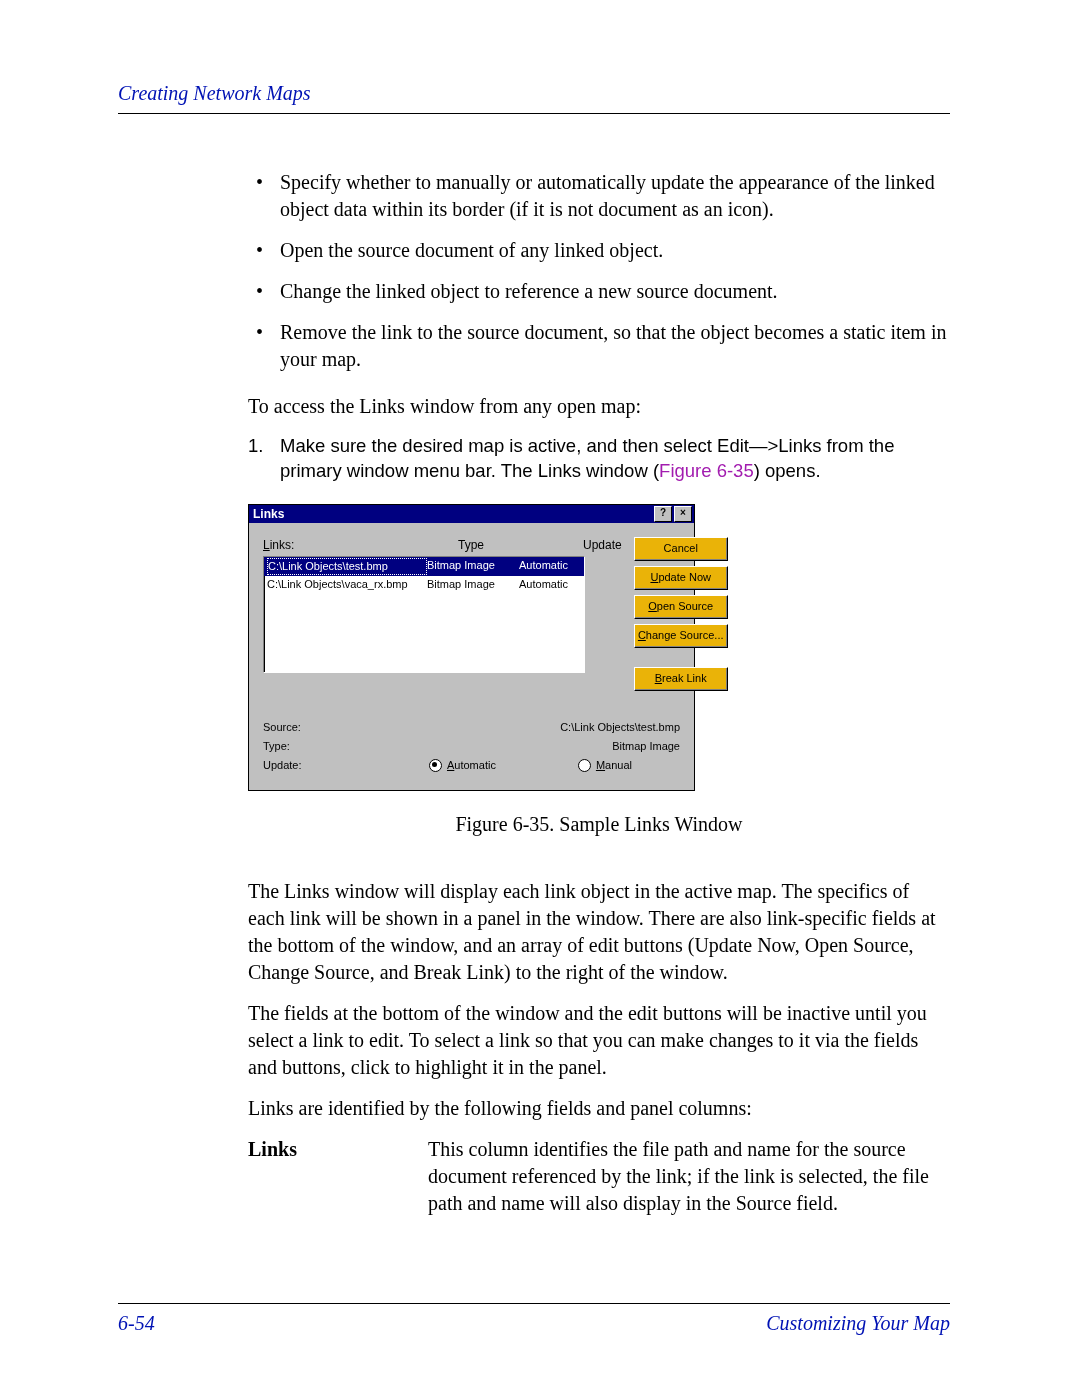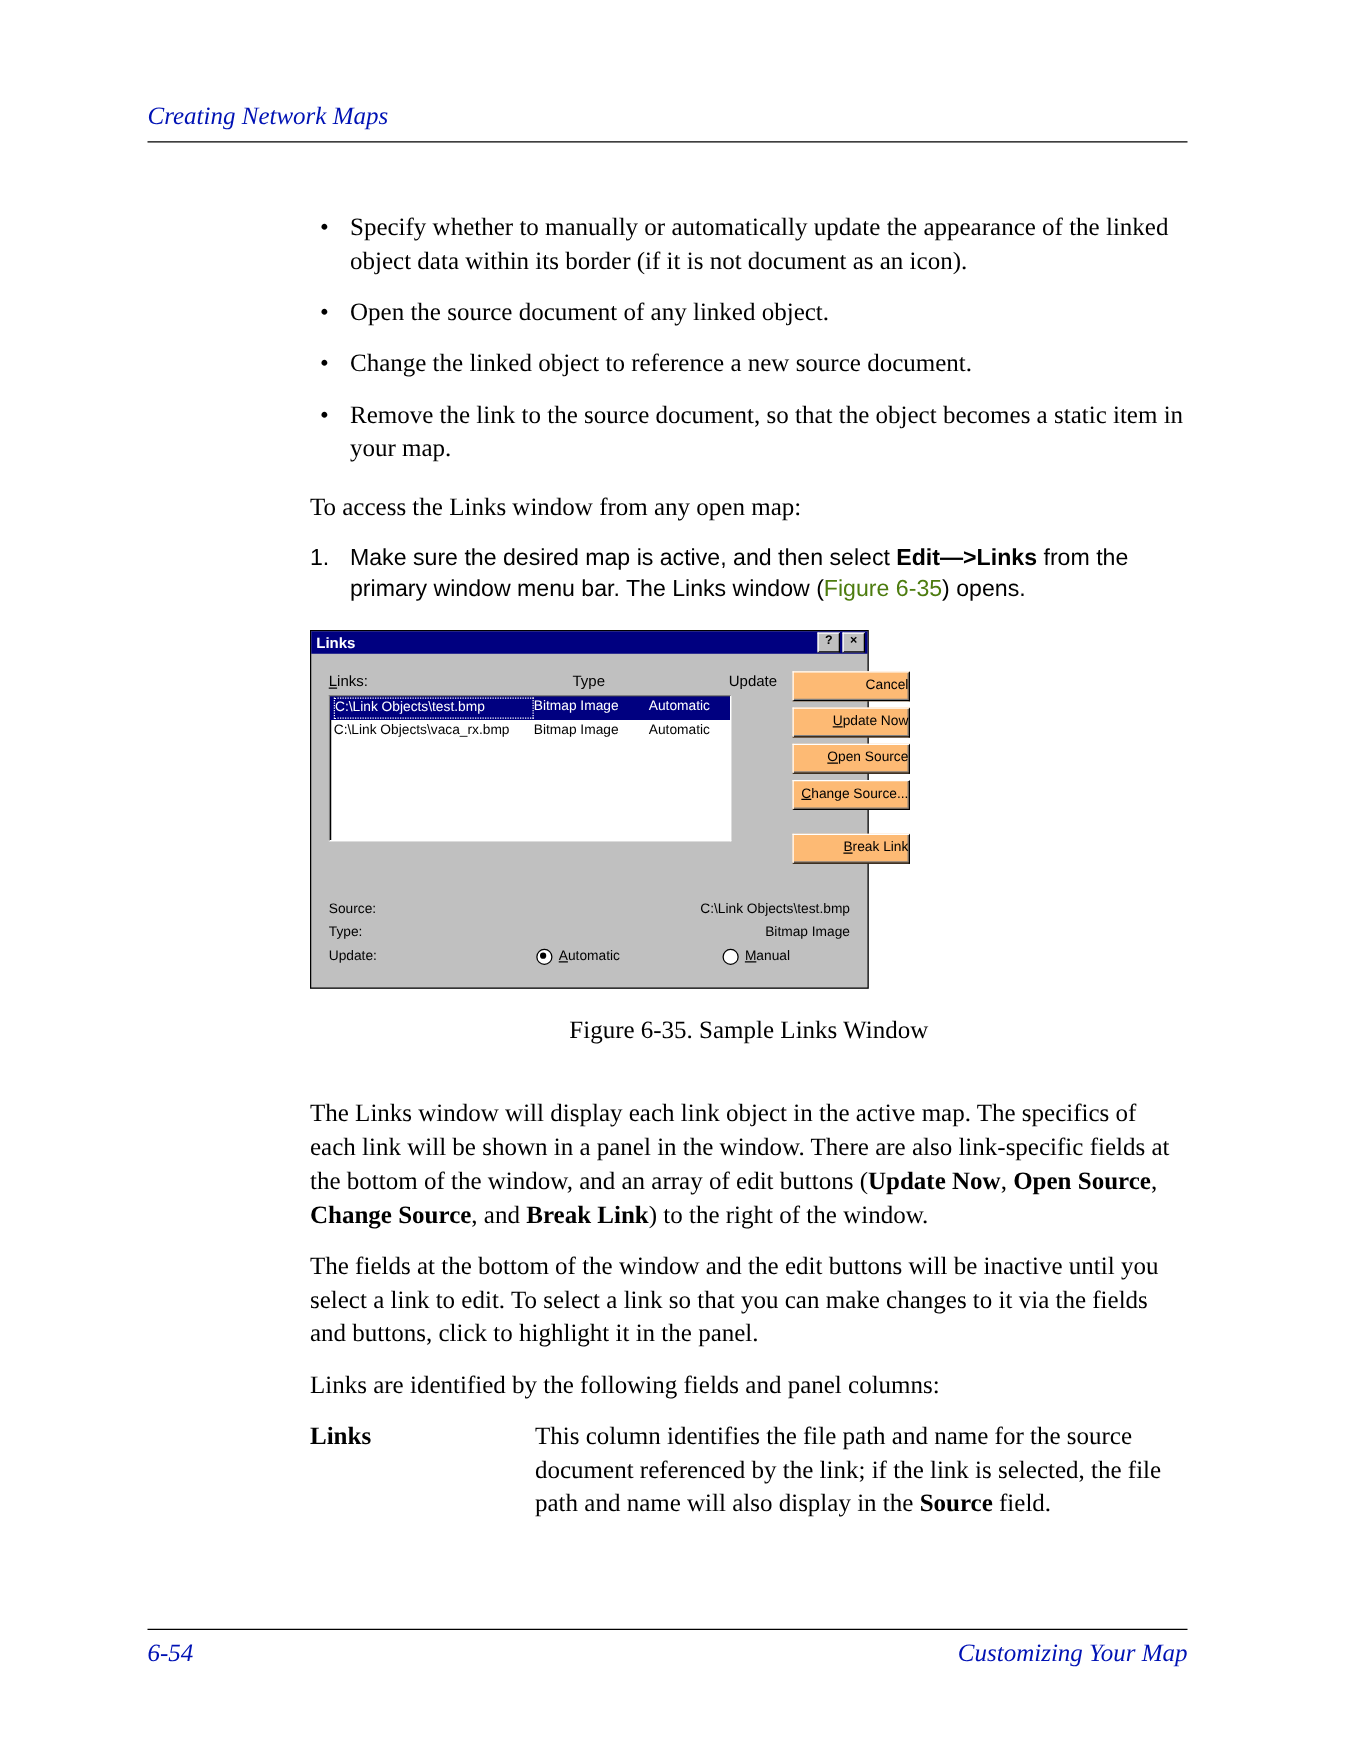--- a/index.html
+++ b/index.html
@@ -61,23 +61,23 @@
     font-family: Arial, Helvetica, sans-serif;
     font-size: 18.5px;
     margin-bottom: 20px;
   }
   .num-item .num {
     position: absolute;
     left: 0;
     top: 0;
   }
   .fig-ref {
-    color: #4d7c0f;
-  }
-  .bold { font-weight: bold; }
+    color: #a21caf;
+  }
+  .bold { font-weight: normal; }
   .caption {
     text-align: center;
     margin: 20px 0 40px;
   }
 
   
   .dialog {
     width: 445px;
     margin: 20px 0 0 0;
     font-family: "MS Sans Serif", Tahoma, Arial, sans-serif;
@@ -155,28 +155,28 @@
     box-sizing: border-box;
   }
   .btn-col {
     margin-left: 12px;
     display: flex;
     flex-direction: column;
   }
   .win-btn {
     width: 92px;
     height: 22px;
-    background: #fdba74;
+    background: #eab308;
     border-top: 1px solid #fff;
     border-left: 1px solid #fff;
     border-right: 1px solid #000;
     border-bottom: 1px solid #000;
     box-shadow: inset -1px -1px 0 #808080;
     font-size: 11px;
-    text-align: right;
+    text-align: center;
     line-height: 20px;
     margin-bottom: 5px;
   }
   .btn-gap { height: 14px; }
   .fields {
     padding: 10px 14px 14px 14px;
     font-size: 11px;
   }
   .frow {
     display: flex;

